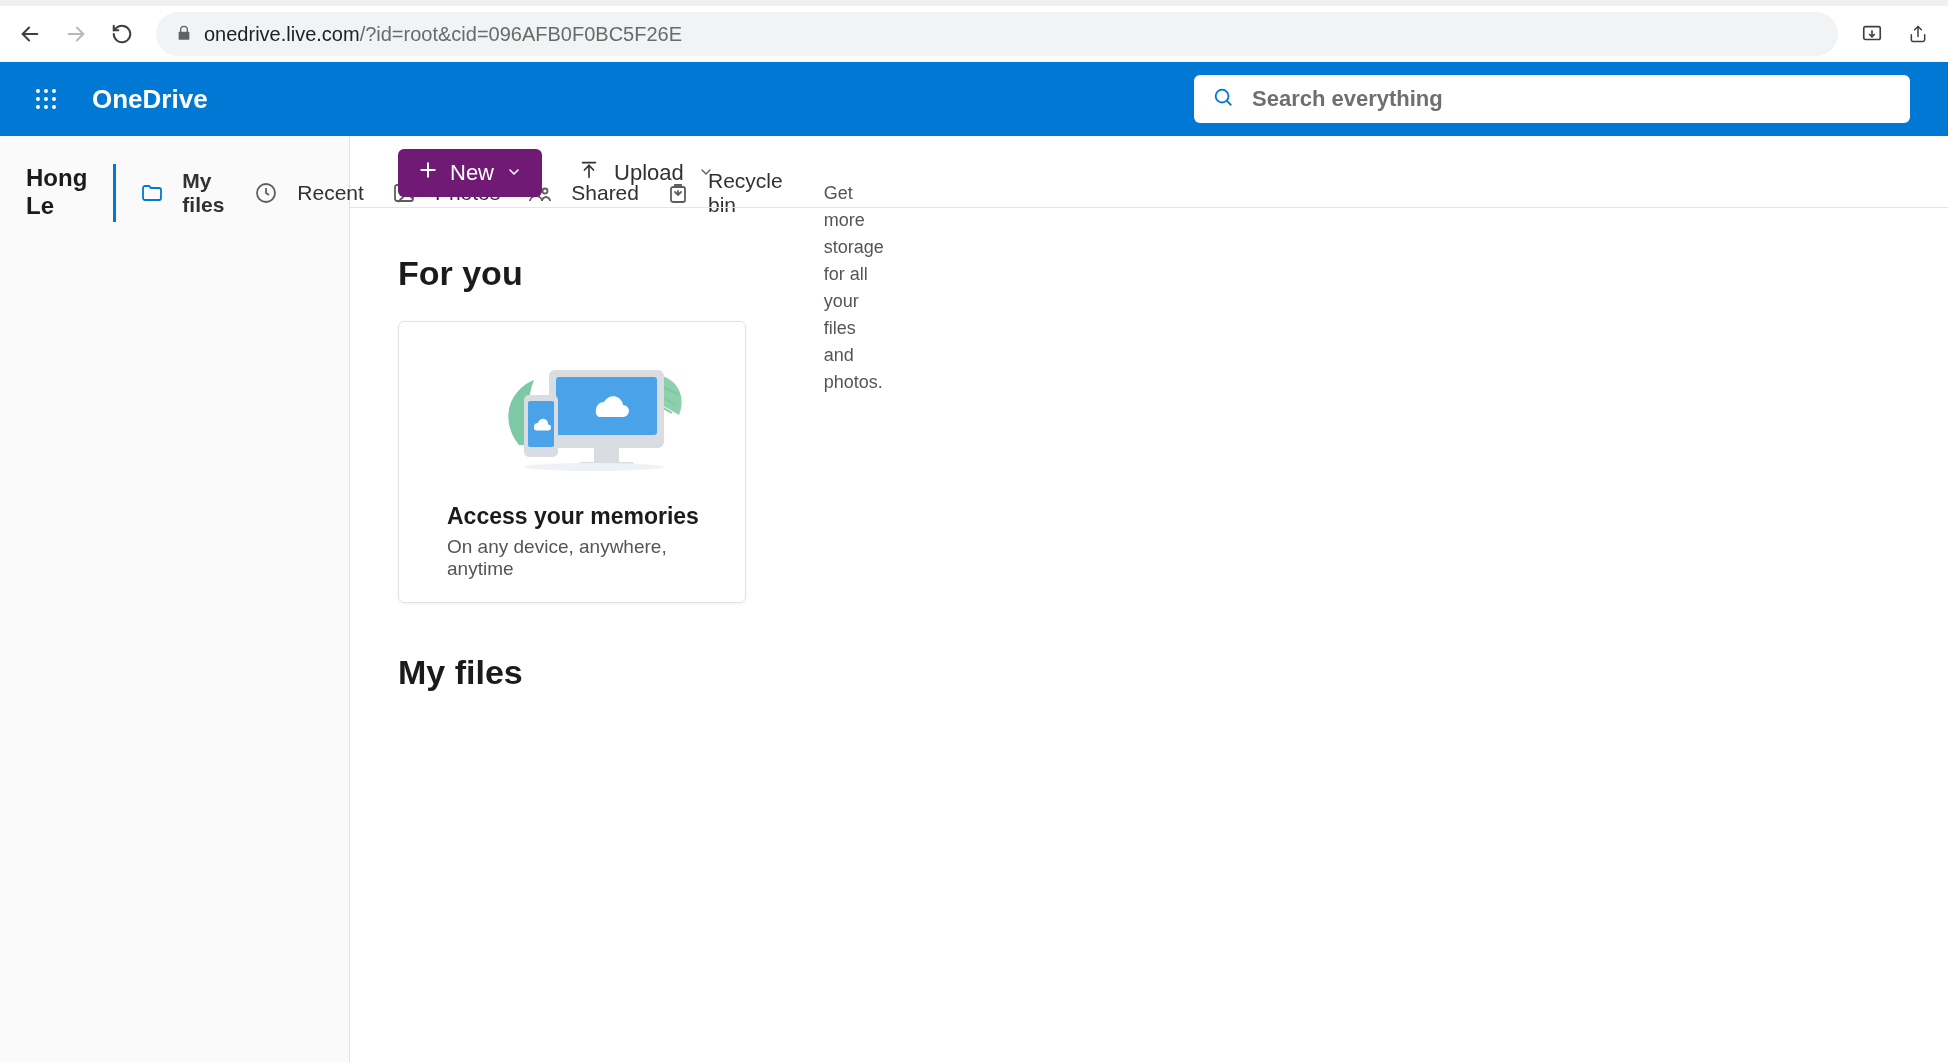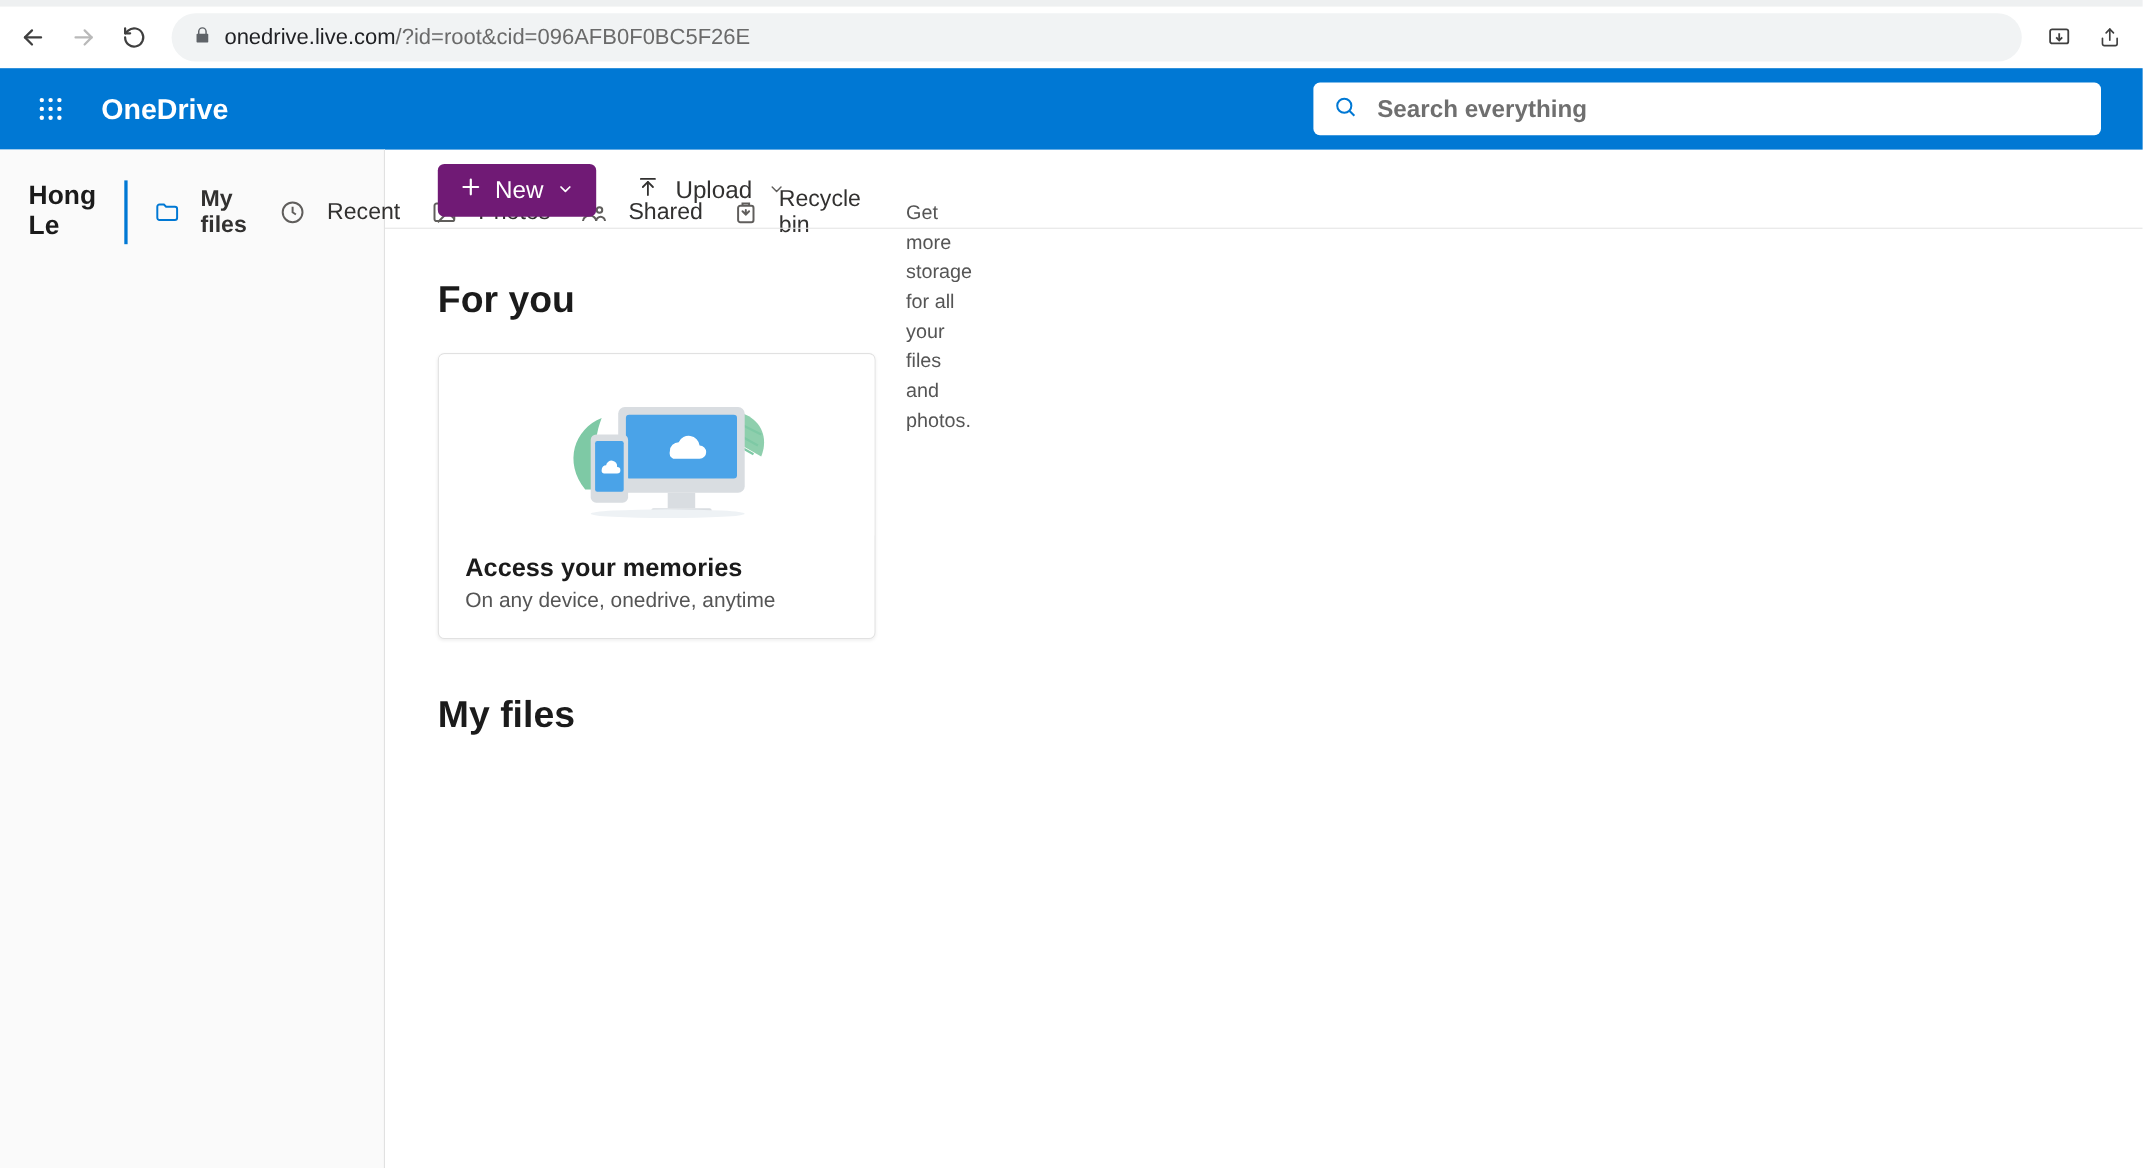--- a/index.html
+++ b/index.html
@@ -165,26 +165,27 @@
   }
 
   .section { padding: 46px 48px 20px; }
   .section h2 {
     font-size: 34px;
     font-weight:700;
     color:#1b1b1b;
     margin-bottom: 28px;
   }
   .card {
-    width: 398px;
+    width: 348px;
     border:1px solid #e1e1e1;
     border-radius: 6px;
     box-shadow: 0 1px 3px rgba(0,0,0,.06);
     overflow:hidden;
     cursor:pointer;
+    padding-left:24px;
   }
   .card-illustration {
     height: 165px;
     background:#fff;
     display:flex;
     align-items:center;
     justify-content:center;
   }
   .card-body {
     padding: 16px 24px 22px;
@@ -395,21 +396,21 @@
 
             <rect x="60" y="60" width="34" height="62" rx="5" fill="#d9dde1"></rect>
             <rect x="64" y="66" width="26" height="46" rx="2" fill="#4aa3e8"></rect>
             <path d="M70 92 a4 4 0 0 1 4-4 a5 5 0 0 1 10 1.5 a3 3 0 0 1 0 6 h-12 a3 3 0 0 1-2-3.5z" fill="#fff"></path>
 
             <ellipse cx="130" cy="132" rx="70" ry="4" fill="#eef2f5"></ellipse>
           </svg>
         </div>
         <div class="card-body">
           <div class="card-title">Access your memories</div>
-          <div class="card-sub">On any device, onedrive, anytime</div>
+          <div class="card-sub">On any device, anywhere, anytime</div>
         </div>
       </div>
     </div>
 
     <div class="section" style="padding-top:30px;">
       <h2>My files</h2>
     </div>
   </div>
 </div>
 

